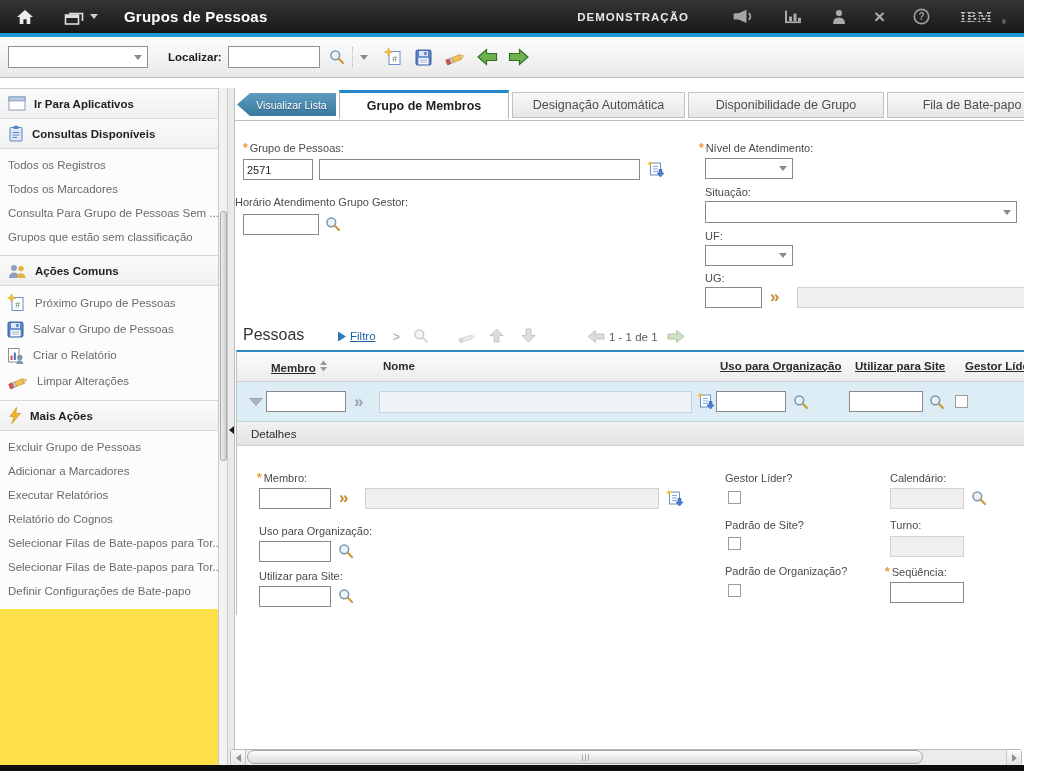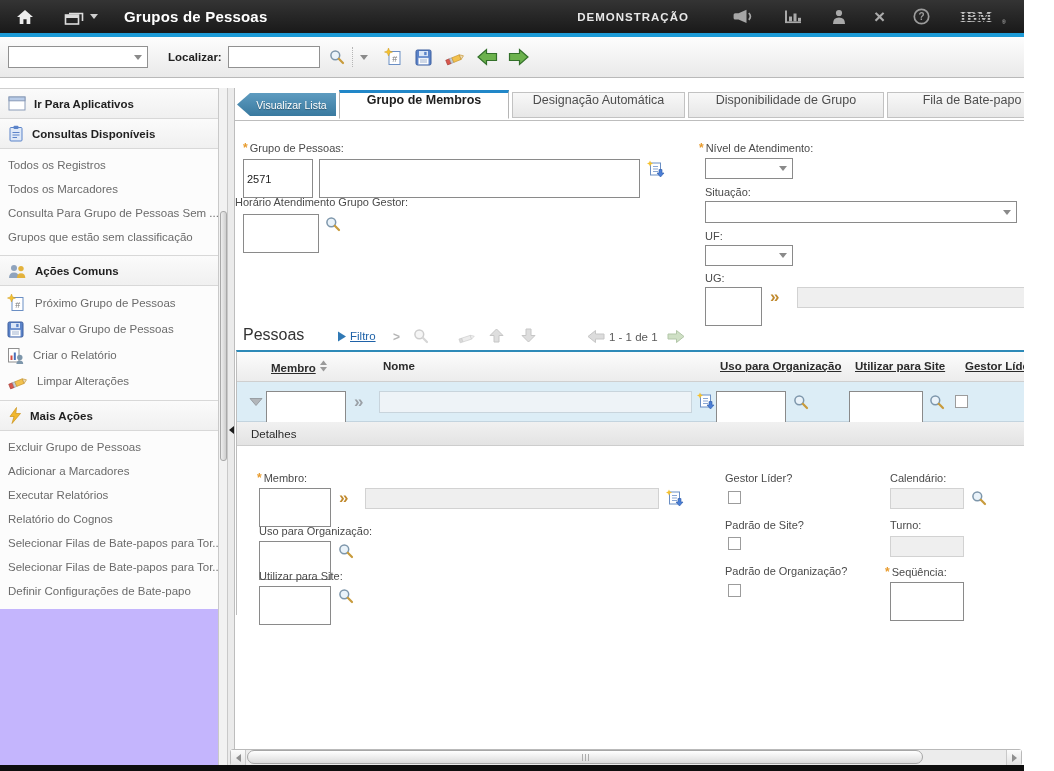--- a/index.html
+++ b/index.html
@@ -22,21 +22,21 @@
     background:linear-gradient(#fdfdfd,#e9e9e9);border-bottom:1px solid #b9b9b9;
     display:flex;align-items:center;padding:0 8px}
   .combo{width:140px;height:22px;border:1px solid #919191;background:#fff;display:flex;align-items:center;justify-content:flex-end;padding-right:5px;cursor:pointer}
   .combo .cbtn{width:0;height:0;border-left:4px solid transparent;border-right:4px solid transparent;border-top:5px solid #8a8a8a}
   .findlbl{font-weight:bold;font-size:11.5px;color:#222;margin-left:20px;margin-right:6px}
   .findinp{width:92px;height:22px;border:1px solid #919191;background:#fff;font:11px "Liberation Sans",sans-serif;padding:0 3px}
   .tbsep{height:20px;border-left:1px dotted #b5b5b5;margin:0 7px}
   .tbi{display:inline-flex;align-items:center;margin-left:9px;cursor:pointer}
 
   
-  .sidebar{position:absolute;left:0;top:88px;width:218px;height:677px;background:#c4b5fd;border-top:1px solid #cfcfcf;overflow:hidden}
+  .sidebar{position:absolute;left:0;top:88px;width:218px;height:677px;background:#fde047;border-top:1px solid #cfcfcf;overflow:hidden}
   .sb-h{height:30px;display:flex;align-items:center;gap:8px;padding-left:8px;
     background:linear-gradient(#fbfbfb,#f0f0f0);border-bottom:1px solid #d8d8d8;cursor:pointer}
   .sb-h span.t{font-weight:bold;font-size:11.5px;color:#1f1f1f}
   .sb-list{padding:4px 0 6px 0;background:#fcfcfc;border-bottom:1px solid #d8d8d8}
   .sb-it{height:24px;line-height:24px;padding-left:8px;color:#6b6b6b;font-size:11.5px;white-space:nowrap;overflow:hidden;cursor:pointer;position:relative}
   .sb-ac{height:26px;display:flex;align-items:center;gap:9px;padding-left:7px;color:#6b6b6b;font-size:11.5px;cursor:pointer}
   .subarrow{position:absolute;right:7px;top:7px;width:0;height:0;border-top:4px solid transparent;border-bottom:4px solid transparent;border-left:5px solid #8b8b8b}
   .sb-scroll{position:absolute;left:218px;top:88px;width:10px;height:677px;background:#f2f2f2;border-left:1px solid #c9c9c9;border-right:1px solid #c9c9c9}
   .sb-thumb{position:absolute;left:1px;top:123px;width:7px;height:250px;background:linear-gradient(90deg,#ececec,#cwhite 0);background:linear-gradient(90deg,#eee,#cfcfcf);border:1px solid #a9a9a9;border-radius:3px;cursor:pointer}
   .splitter{position:absolute;left:228px;top:88px;width:7px;height:677px;background:#ebebeb;border-right:1px solid #bdbdbd;cursor:col-resize}
@@ -44,28 +44,28 @@
 
   
   .main{position:absolute;left:235px;top:88px;width:789px;height:661px;background:#fff;overflow:hidden}
 
   .tabstrip{position:absolute;left:0;top:3px;width:860px;height:30px;border-bottom:1px solid #bdbdbd}
   .vizbtn{position:absolute;left:2px;top:5px;width:99px;height:23px;
     background:linear-gradient(#5e9cc0,#39799f);color:#fff;font-weight:normal;font-size:10.5px;
     display:flex;align-items:center;justify-content:center;padding-left:10px;
     clip-path:polygon(13px 0,100% 0,100% 100%,13px 100%,0 50%);cursor:pointer;text-shadow:0 1px 1px rgba(0,0,0,.35)}
   .tabs{position:absolute;left:104px;top:0;display:flex;align-items:flex-end;height:30px}
-  .tab{height:26px;display:flex;align-items:flex-start;justify-content:center;font-size:12.5px;color:#4d4d4d;
+  .tab{height:26px;display:flex;align-items:center;justify-content:center;font-size:12.5px;color:#4d4d4d;
     background:linear-gradient(#f8f8f8,#e7e7e7);border:1px solid #c2c2c2;margin-right:3px;cursor:pointer;white-space:nowrap}
   .tab.active{height:29px;margin-bottom:-1px;background:#fff;border:1px solid #b5b5b5;border-bottom:1px solid #fff;
     border-top:3px solid #2187c8;font-weight:bold;color:#1f1f1f;z-index:2}
 
   .lbl{position:absolute;font-size:11px;color:#4a4a4a;white-space:nowrap}
   .star{color:#e89b2d;font-weight:bold;font-size:12px;margin-right:2px}
-  .inp{position:absolute;height:39px;border:1px solid #8a8a8a;background:#fff;font:11px "Liberation Sans",sans-serif;padding:0 3px;color:#222}
+  .inp{position:absolute;height:21px;border:1px solid #8a8a8a;background:#fff;font:11px "Liberation Sans",sans-serif;padding:0 3px;color:#222}
   .ro{position:absolute;height:21px;border:1px solid #d2d2d2;background:#efefef}
   .sel{position:absolute;height:21px;border:1px solid #8a8a8a;background:#fff;display:flex;align-items:center;justify-content:flex-end;padding-right:5px;cursor:pointer}
   .sel .cbtn{width:0;height:0;border-left:4px solid transparent;border-right:4px solid transparent;border-top:5px solid #8a8a8a}
   .icon{position:absolute;display:inline-flex;cursor:pointer}
   .icon.static{cursor:default}
   .chev{position:absolute;font-weight:bold;font-size:17px;line-height:14px;letter-spacing:-1px}
   .chev.gold{color:#c0892d}
   .chev.gray{color:#9aa0a6}
   .cb{position:absolute;width:13px;height:13px;border:1px solid #9c9c9c;background:#fff;cursor:pointer}
 

